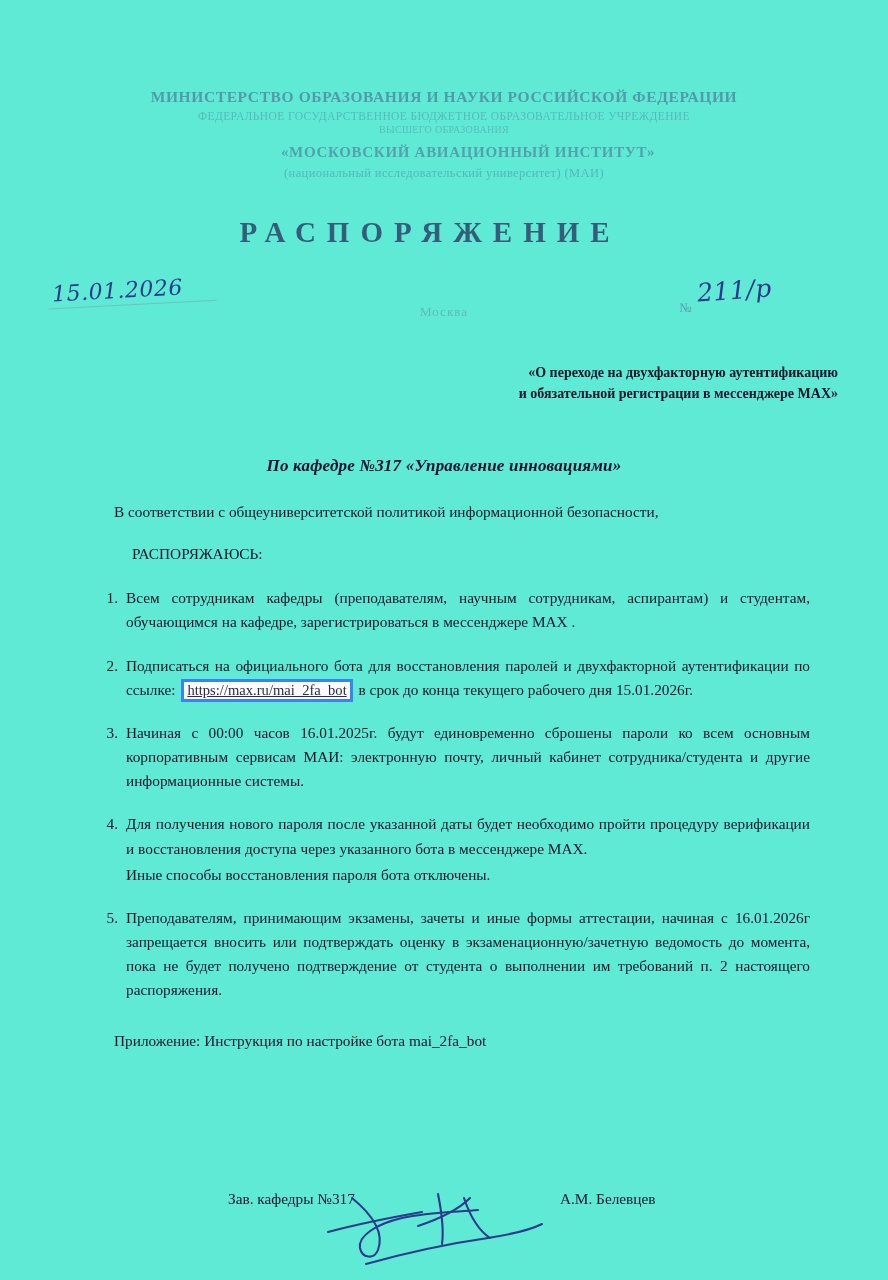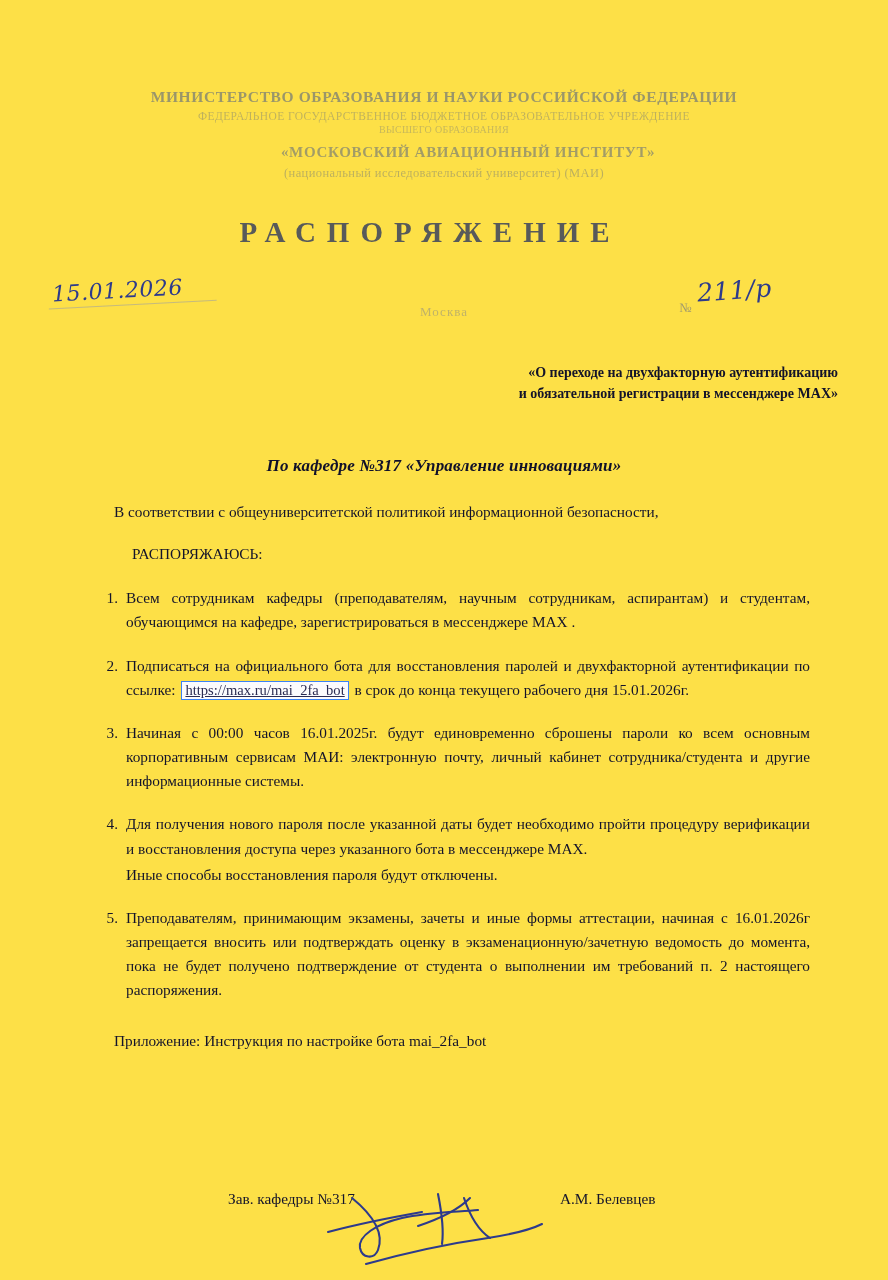--- a/index.html
+++ b/index.html
@@ -12,21 +12,21 @@
     height: 1280px;
     position: relative;
     font-family: "Liberation Serif", serif;
     color: #1a1a2e;
     overflow: hidden;
   }
 
   .page {
     position: absolute;
     inset: 0;
-    background: #fde047;
+    background: #5eead4;
   }
 
   
   .letterhead {
     position: absolute;
     top: 88px;
     left: 0;
     width: 888px;
     text-align: center;
     color: #4a5a86;
@@ -217,21 +217,21 @@
     text-align-last: justify;
   }
   .sub-line {
     display: block;
     text-align: left;
     margin-top: 2px;
   }
 
   .link-box {
     display: inline-block;
-    border: 1px solid #3b82f6;
+    border: 3px solid #3b82f6;
     padding: 0 3px;
     margin: 0 2px;
     color: #2b2b52;
     text-decoration: underline;
     font-size: 14.6px;
     line-height: 1.15;
     vertical-align: baseline;
     background: #fbfbfd;
   }
 
@@ -318,21 +318,21 @@
       </li>
 
       <li>
         <span class="num">3.</span>
         <span>Начиная с 00:00 часов 16.01.2025г. будут единовременно сброшены пароли ко всем основным корпоративным сервисам МАИ: электронную почту, личный кабинет сотрудника/студента и другие информационные системы.</span>
       </li>
 
       <li>
         <span class="num">4.</span>
         <span>Для получения нового пароля после указанной даты будет необходимо пройти процедуру верификации и восстановления доступа через указанного бота в мессенджере MAX.</span>
-        <span class="sub-line">Иные способы восстановления пароля будут отключены.</span>
+        <span class="sub-line">Иные способы восстановления пароля бота отключены.</span>
       </li>
 
       <li>
         <span class="num">5.</span>
         <span>Преподавателям, принимающим экзамены, зачеты и иные формы аттестации, начиная с 16.01.2026г   запрещается вносить или подтверждать оценку в экзаменационную/зачетную ведомость до момента, пока не будет получено подтверждение от студента о выполнении им требований п. 2 настоящего распоряжения.</span>
       </li>
 
     </ol>
 
     <p class="appendix">Приложение: Инструкция по настройке бота mai_2fa_bot</p>

